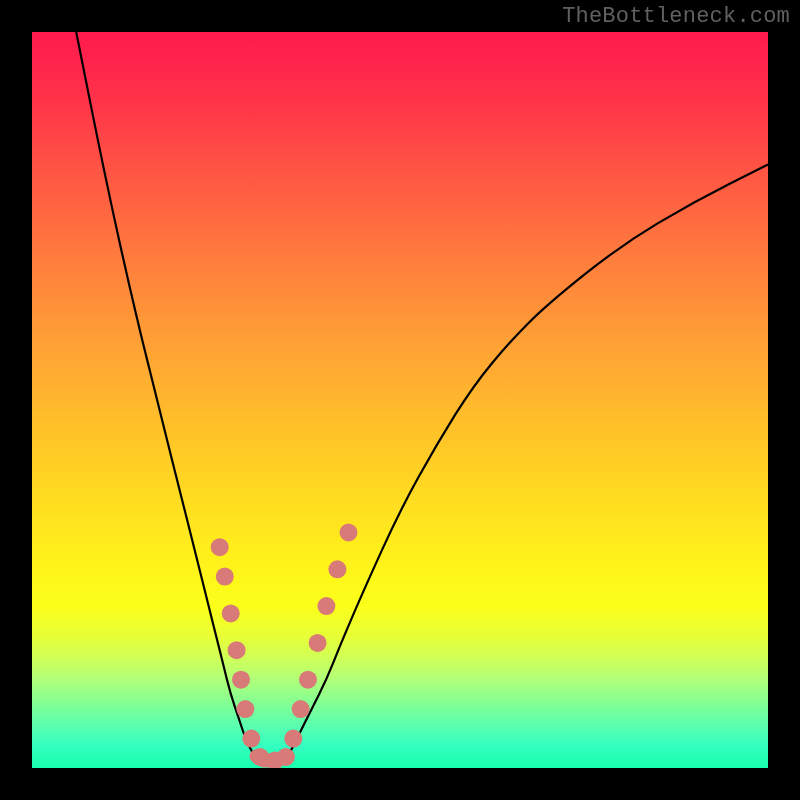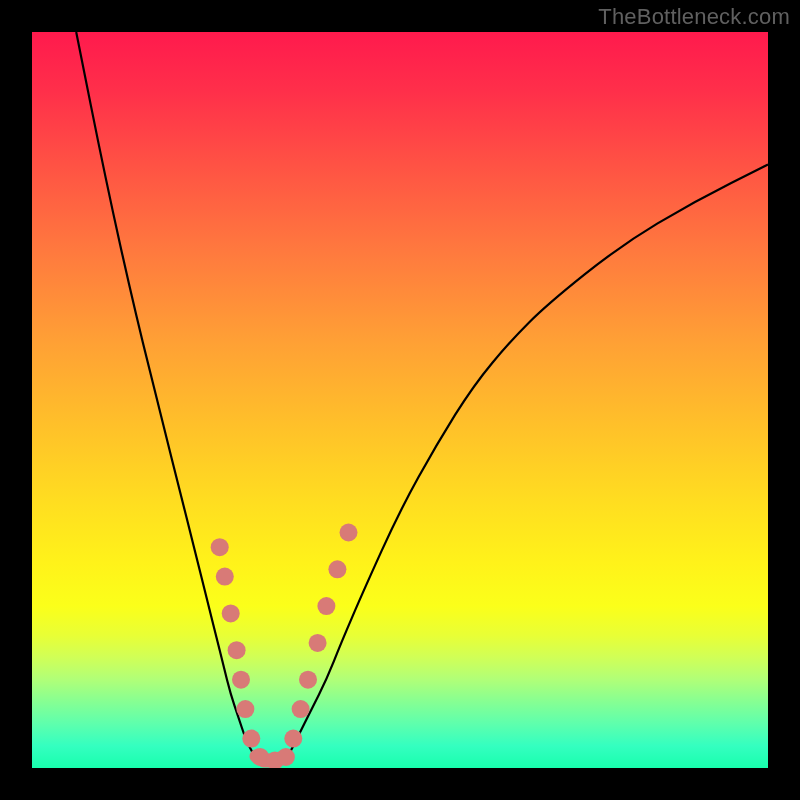--- a/index.html
+++ b/index.html
@@ -9,20 +9,21 @@
     height: 800px;
     background: #000;
     overflow: hidden;
     font-family: Arial, Helvetica, sans-serif;
   }
   .frame {
     position: relative;
     width: 800px;
     height: 800px;
     background: #000;
+    font-family: Liberation Mono, monospace;
   }
   .watermark {
     position: absolute;
     top: 4px;
     right: 10px;
     color: #606060;
     font-size: 22px;
     font-weight: 400;
     letter-spacing: 0.2px;
     z-index: 20;

